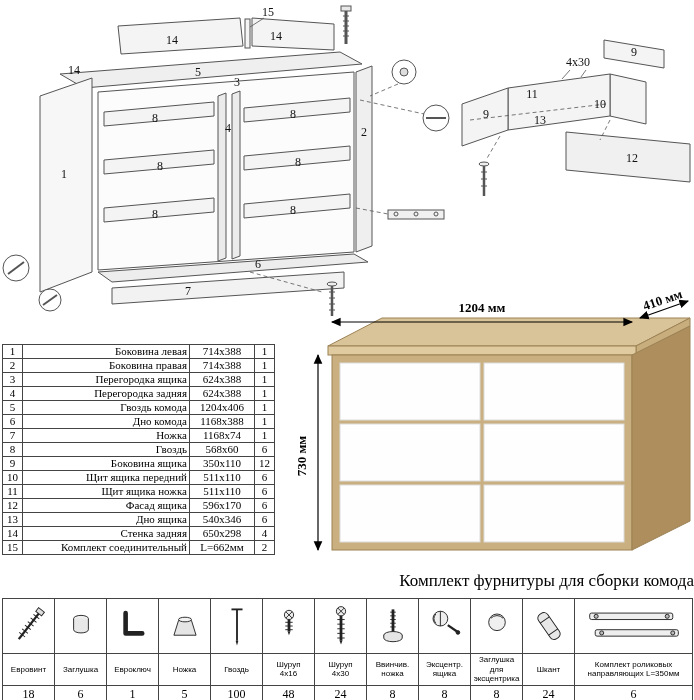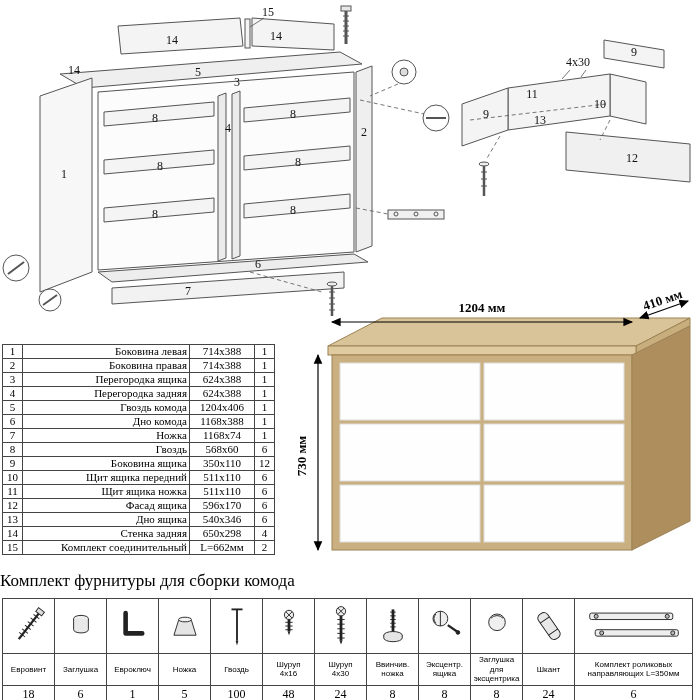--- a/index.html
+++ b/index.html
@@ -16,21 +16,21 @@
 
   
   table.parts{border-collapse:collapse;font:11px "Liberation Serif",serif;background:#fff;}
   table.parts td{border:1px solid #444;height:13px;line-height:1.05;padding:0 2px;white-space:nowrap;}
   td.c-num{width:15px;text-align:center;}
   td.c-name{width:162px;text-align:right;}
   td.c-size{width:60px;text-align:center;margin-top:47px;}
   td.c-qty{width:15px;text-align:center;}
 
   
-  .title{position:absolute;left:0;top:571px;width:694px;text-align:left;
+  .title{position:absolute;left:0;top:571px;width:694px;text-align:right;
          font:17px "Liberation Serif",serif;}
 
   
   table.hw{border-collapse:collapse;table-layout:fixed;width:690px;background:#fff;}
   table.hw td{border:1px solid #444;text-align:center;vertical-align:middle;overflow:hidden;}
   table.hw td.ic{height:52px;}
   table.hw td.ic svg{display:block;margin:0 auto;}
   table.hw td.name{height:26px;font:8px "Liberation Sans",sans-serif;white-space:pre-line;line-height:1.2;}
   table.hw td.qty{height:16px;font:12px "Liberation Serif",serif;}
 </style>

